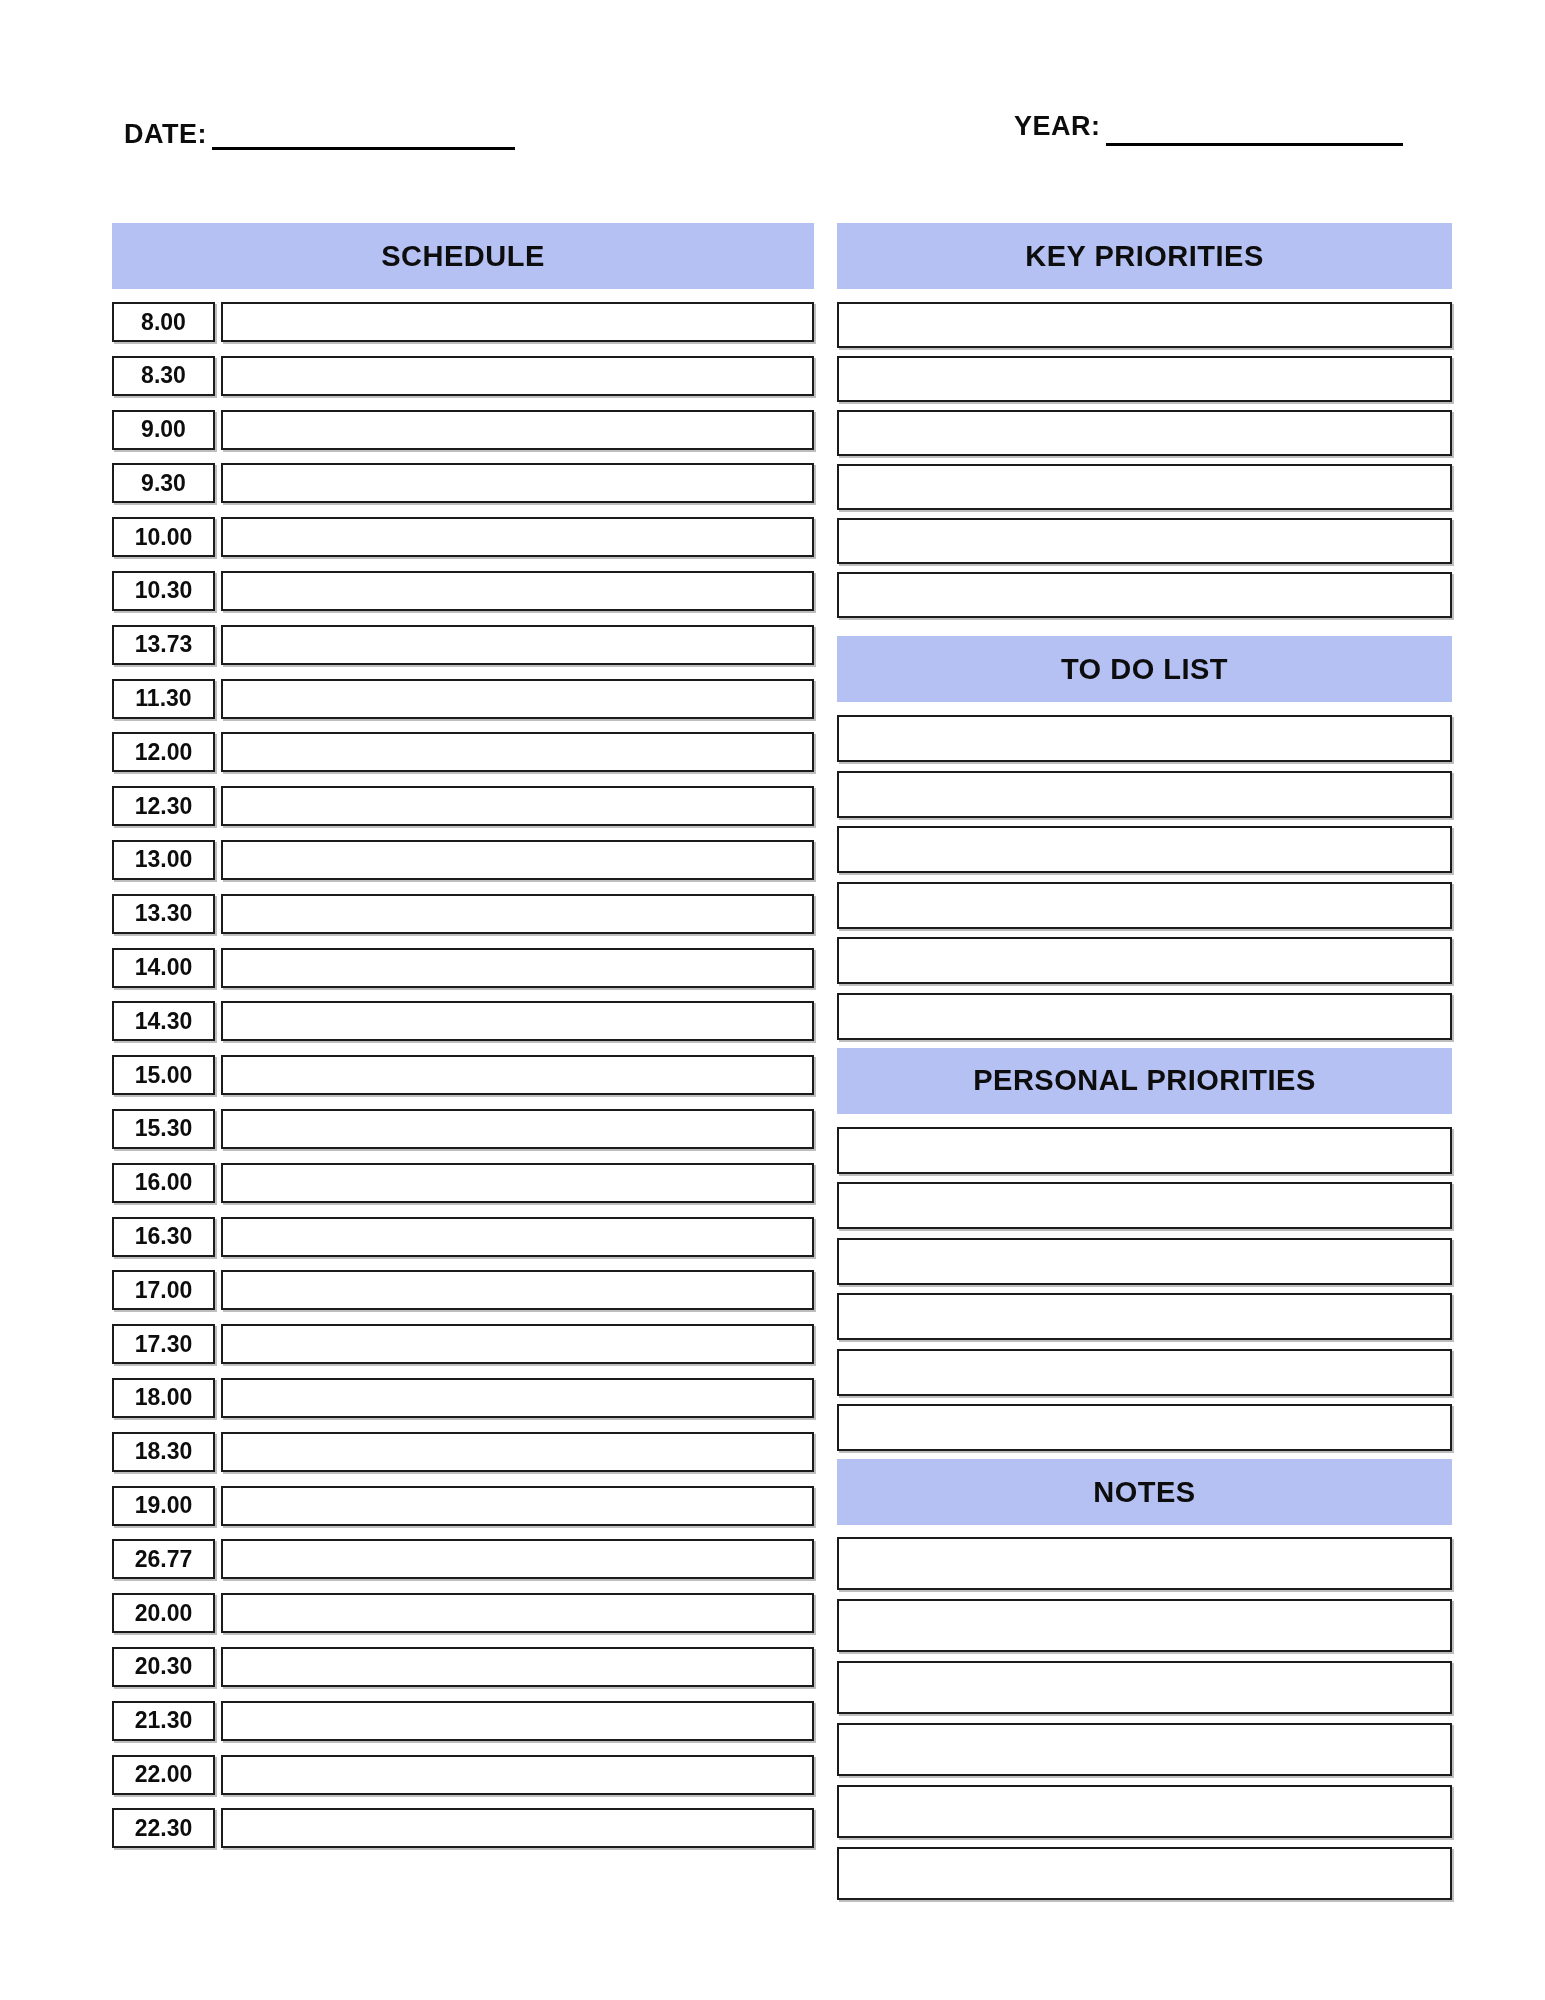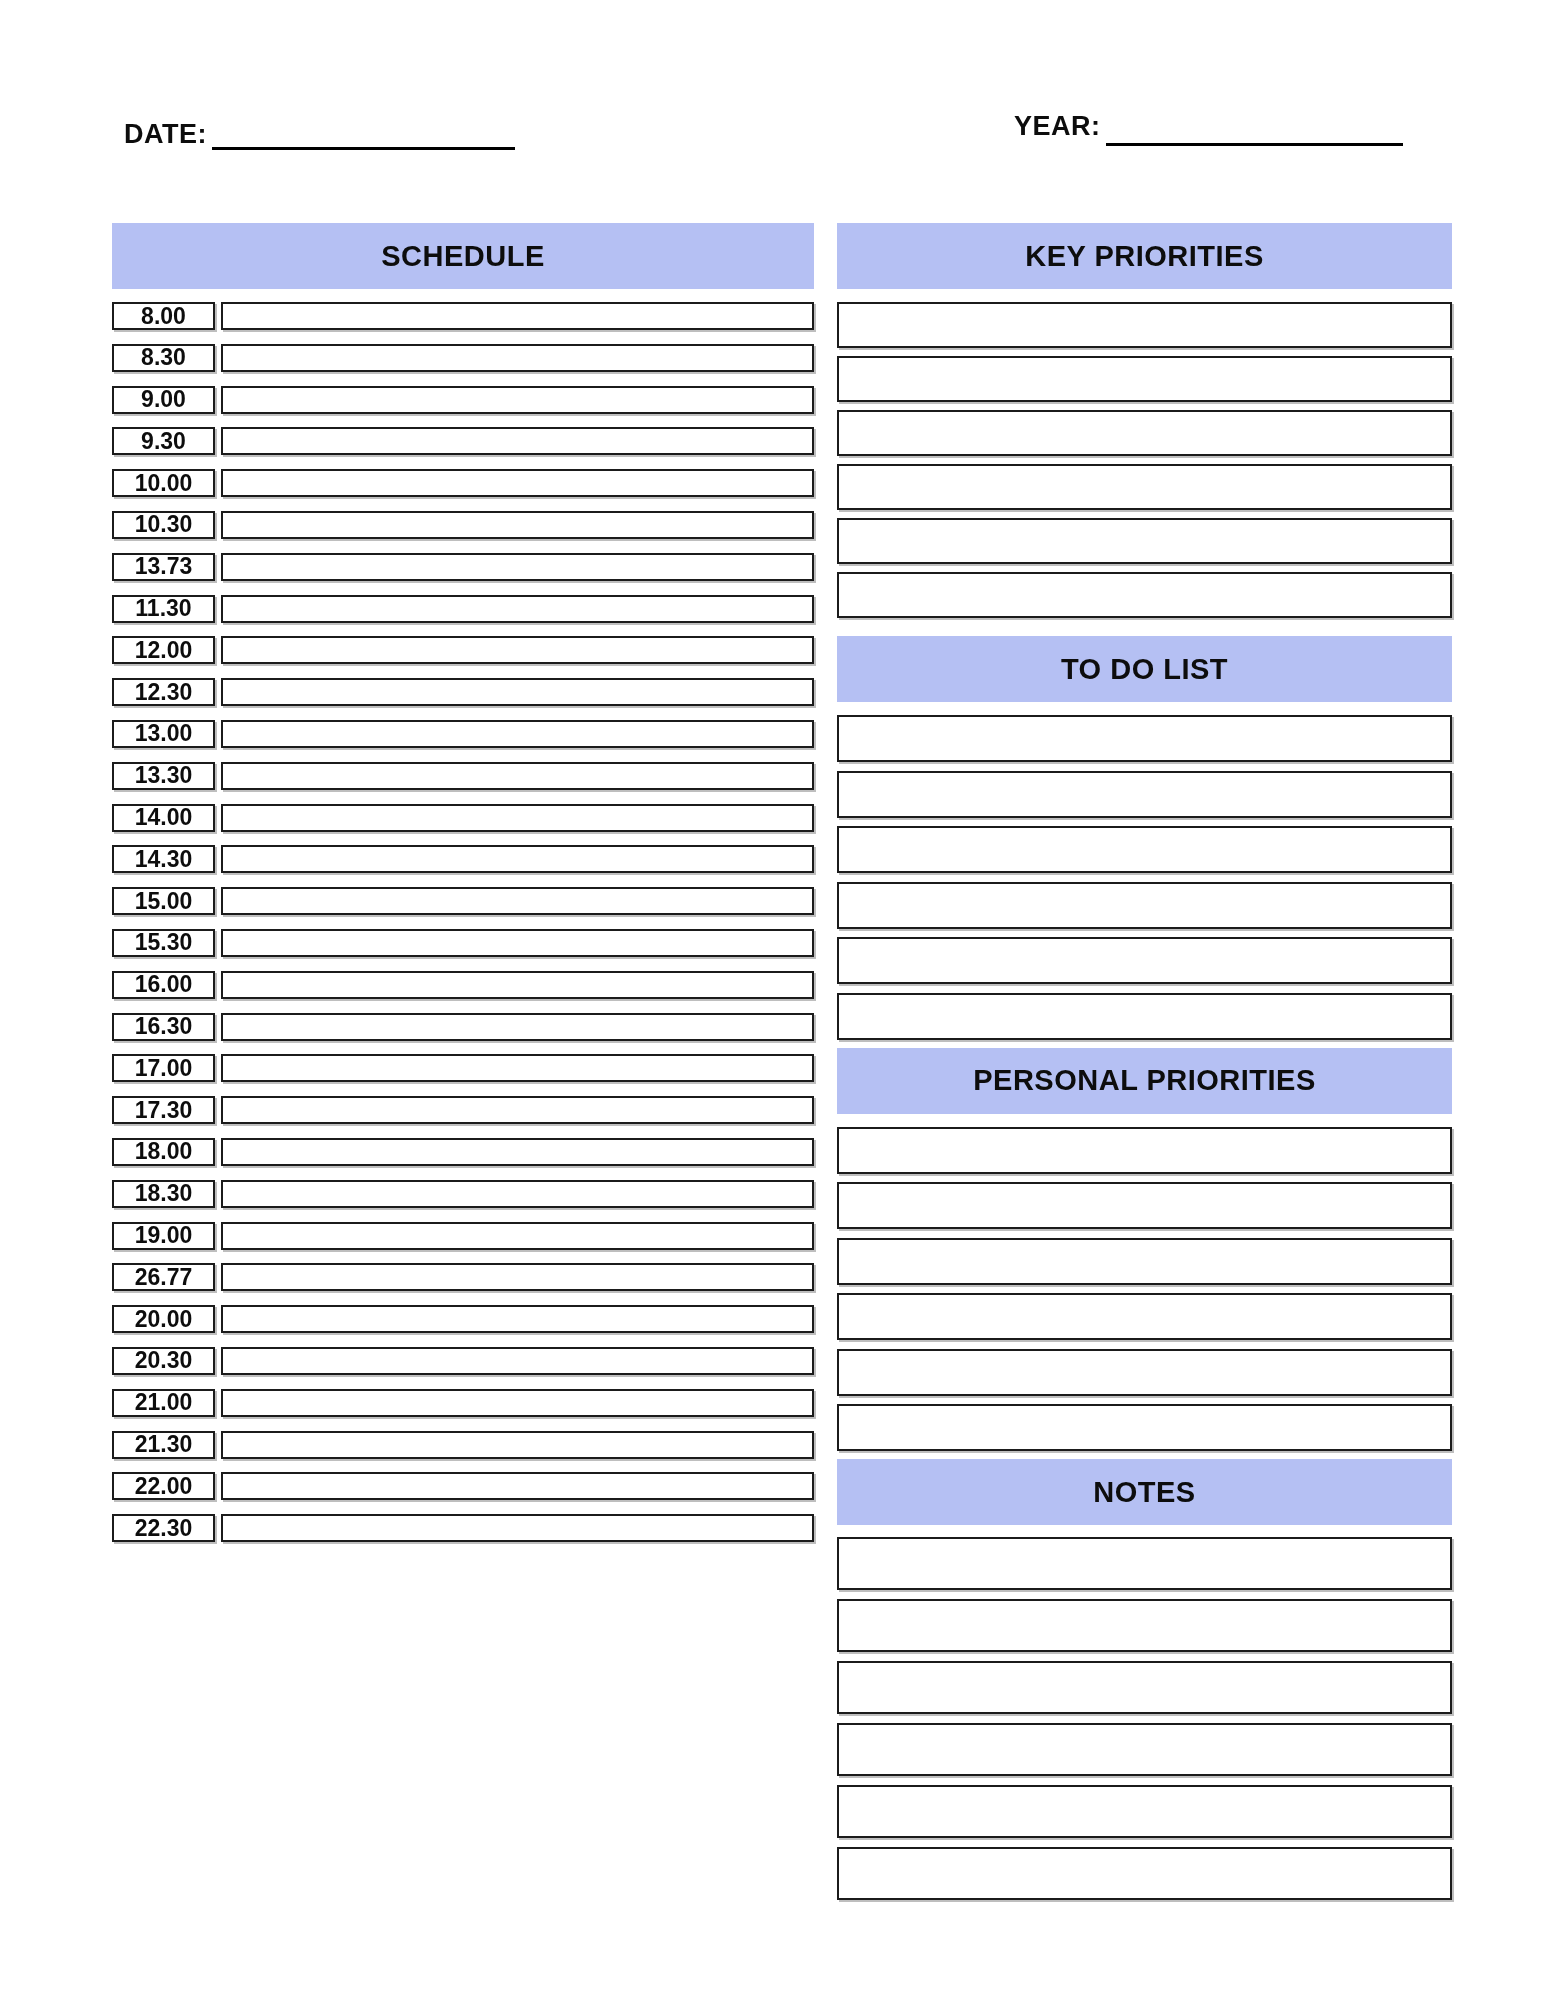--- a/index.html
+++ b/index.html
@@ -32,21 +32,21 @@
     height:66px;background:var(--banner);
     display:flex;align-items:center;justify-content:center;
     font-weight:bold;font-size:29px;letter-spacing:.5px;
   }
   .box{
     background:#fff;border:2px solid var(--border);box-sizing:border-box;
     box-shadow:2px 2px 0 rgba(110,110,110,.45);
   }
   
   .srows{display:flex;flex-direction:column;gap:13.8px;margin-top:13px;}
-  .srow{display:flex;gap:6px;height:28px;}
+  .srow{display:flex;gap:6px;height:40px;}
   .time-box{
     width:103px;display:flex;align-items:center;justify-content:center;
     font-weight:bold;font-size:23px;flex:none;
   }
   .entry-box{flex:1;}
   
   .rrows{display:flex;flex-direction:column;margin-top:13px;}
   .rrow{width:100%;}
   .sec-kp .rrows{gap:8px;}        .sec-kp .rrow{height:46px;}
   .sec-todo{margin-top:18px;}     .sec-todo .rrows{gap:8.5px;}  .sec-todo .rrow{height:47px;}
@@ -248,26 +248,20 @@
           <div class="entry-box box"></div>
         </div>
 
         <div class="srow">
           <div class="time-box box">
             <span>20.30</span>
           </div>
           <div class="entry-box box"></div>
         </div>
 
-        <div class="srow">
-          <div class="time-box box">
-            <span>21.00</span>
-          </div>
-          <div class="entry-box box"></div>
-        </div>
 
         <div class="srow">
           <div class="time-box box">
             <span>21.30</span>
           </div>
           <div class="entry-box box"></div>
         </div>
 
         <div class="srow">
           <div class="time-box box">

